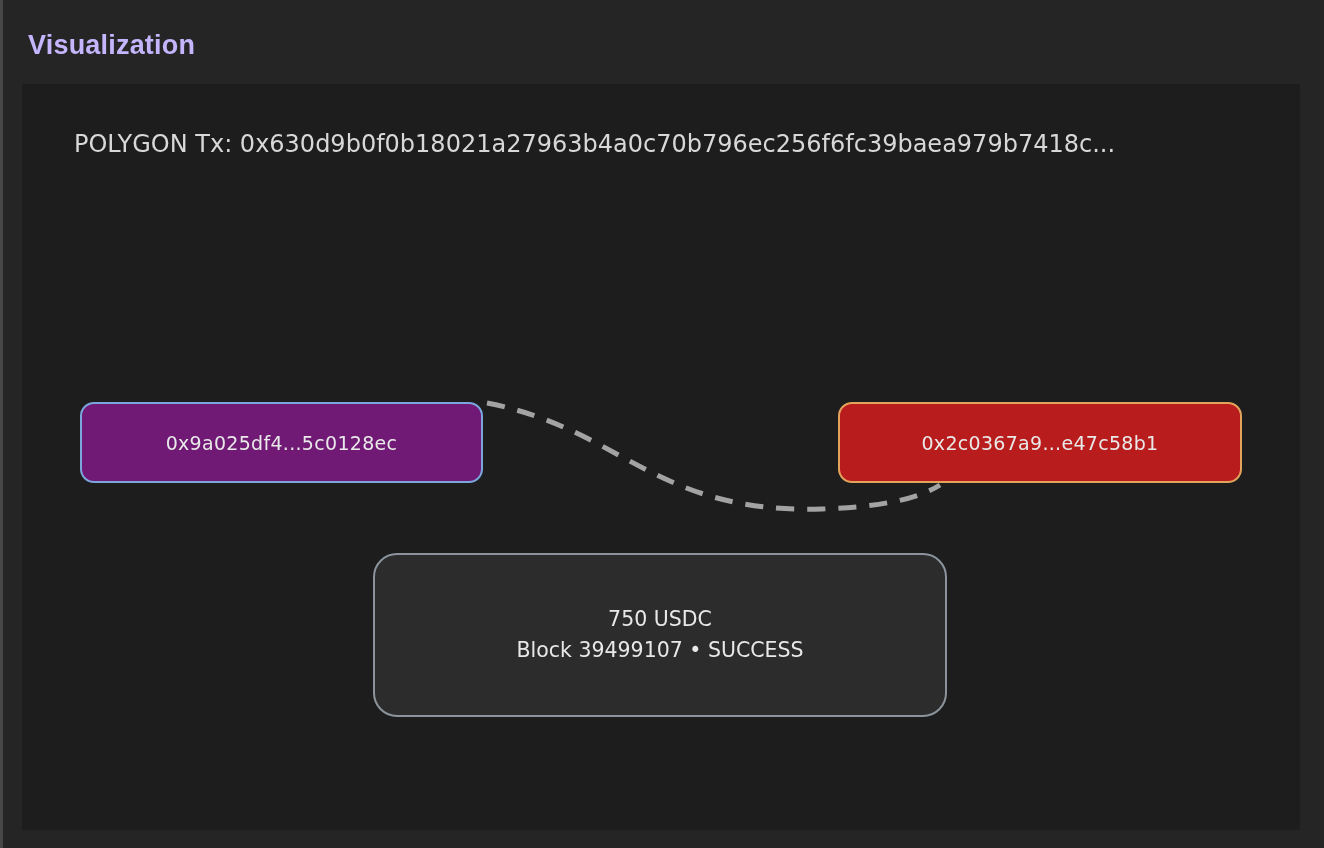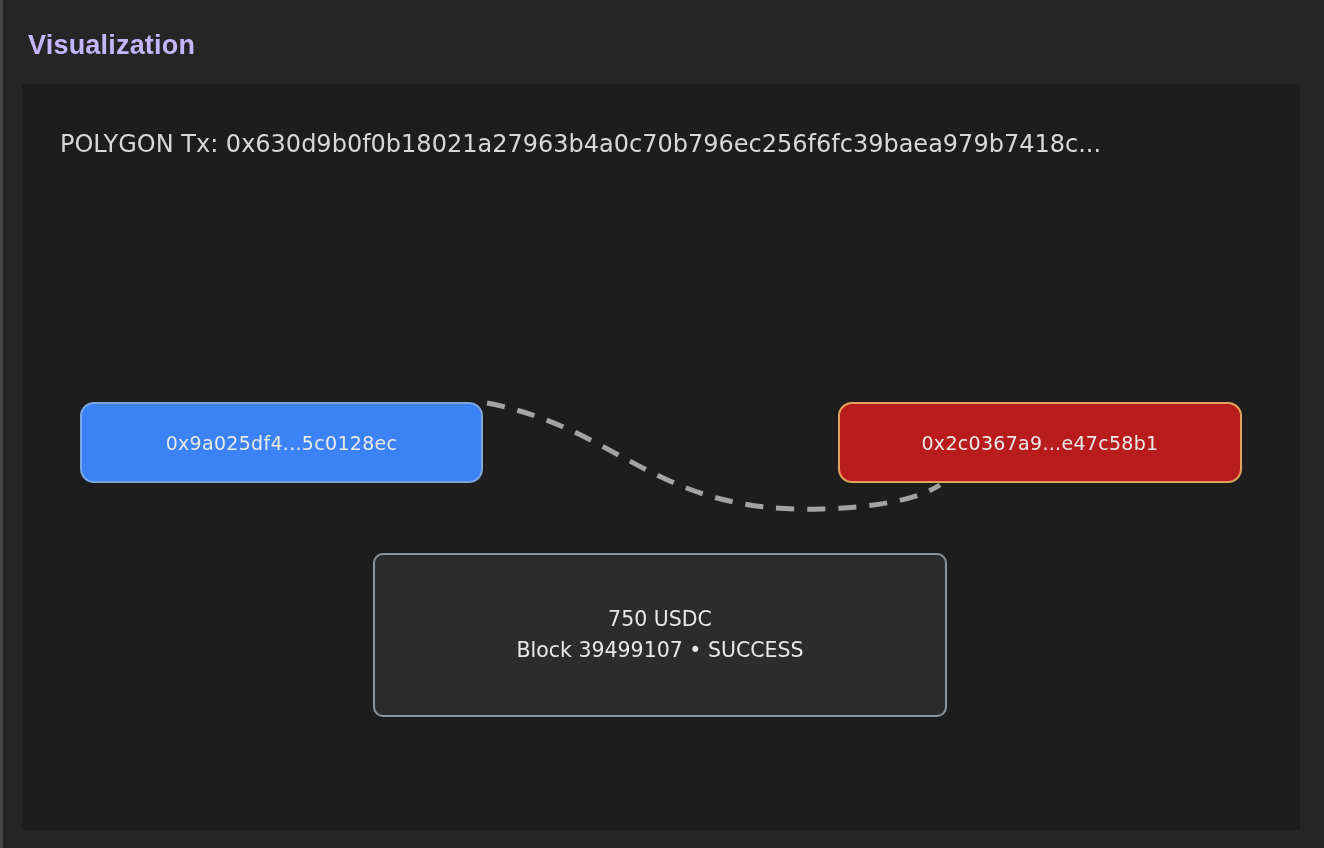--- a/index.html
+++ b/index.html
@@ -34,21 +34,21 @@
     letter-spacing: 0.2px;
   }
   .canvas {
     position: absolute;
     left: 22px; top: 84px;
     width: 1278px; height: 746px;
     background: #1d1d1d;
   }
   .tx-header {
     position: absolute;
-    left: 38px; top: 46px;
+    left: 52px; top: 46px;
     font-size: 24px;
     color: #d8d8d8;
     white-space: nowrap;
   }
   .edge-layer {
     position: absolute;
     left: 0; top: 0;
     width: 1278px; height: 746px;
   }
   .edge-path {
@@ -63,41 +63,41 @@
     height: 81px;
     border-radius: 14px;
     display: flex;
     align-items: center;
     justify-content: center;
     box-sizing: border-box;
   }
   .node-from {
     left: 58px;
     width: 403px;
-    background: #3b82f6;
+    background: #701a75;
     border: 2.5px solid #7ba6dd;
   }
   .node-to {
     left: 816px;
     width: 404px;
     background: #b91c1c;
     border: 2.5px solid #e2a45c;
   }
   .node-label {
     font-size: 19px;
     color: #e9e9e9;
     letter-spacing: 0.3px;
   }
   .transfer-box {
     position: absolute;
     left: 351px; top: 469px;
     width: 574px; height: 164px;
     background: #2c2c2c;
     border: 2px solid #8b949c;
-    border-radius: 10px;
+    border-radius: 24px;
     box-sizing: border-box;
     display: flex;
     flex-direction: column;
     align-items: center;
     justify-content: center;
     row-gap: 0;
   }
   .transfer-line {
     font-size: 20.5px;
     line-height: 31px;

